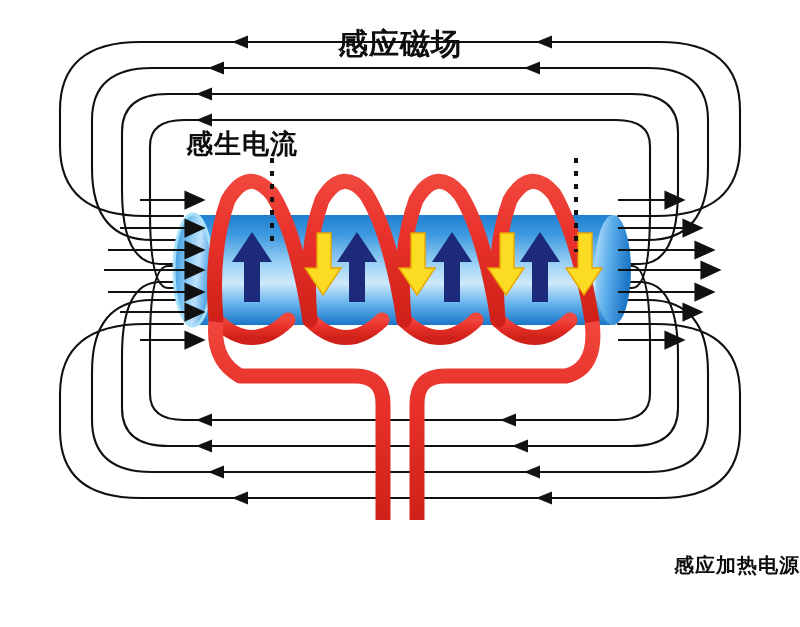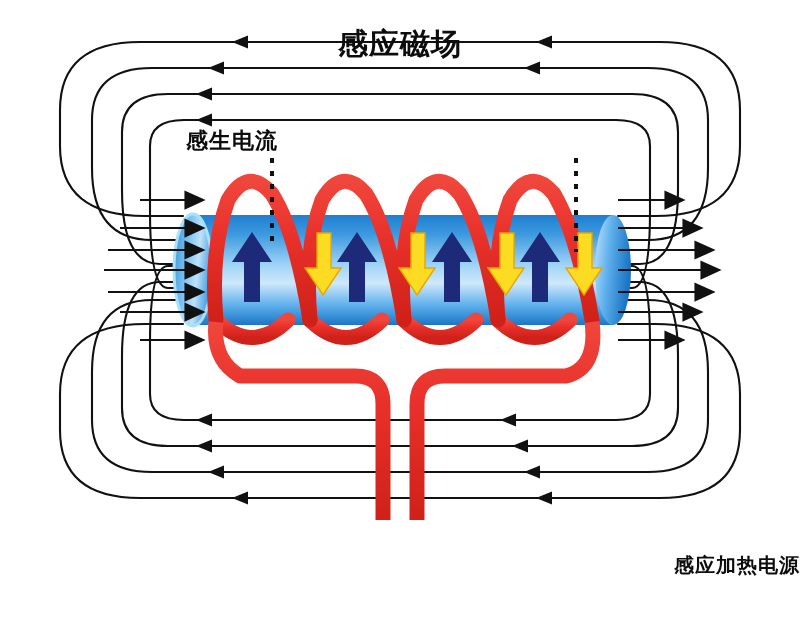--- a/index.html
+++ b/index.html
@@ -15,21 +15,21 @@
   .lbl{
     position:absolute;
     font-weight:bold;
     color:#0d0d0d;
     white-space:nowrap;
     letter-spacing:1px;
     font-family:"DejaVu Sans","Liberation Sans",sans-serif;
   }
   #label-top{left:0;right:0;top:24px;text-align:center;font-size:30px;}
   #label-bottom{left:0;right:0;top:552px;text-align:right;font-size:20px;}
-  #label-current{left:186px;top:126px;font-size:22px;}
+  #label-current{left:186px;top:126px;font-size:27px;}
   #label-coil{left:524px;top:126px;font-size:27px;}
 </style>
 </head>
 <body>
 
 <div id="stage">
 
   <svg id="diagram" viewBox="0 0 800 627">
     <defs>
       <linearGradient id="cylGrad" x1="0" y1="0" x2="0" y2="1">

